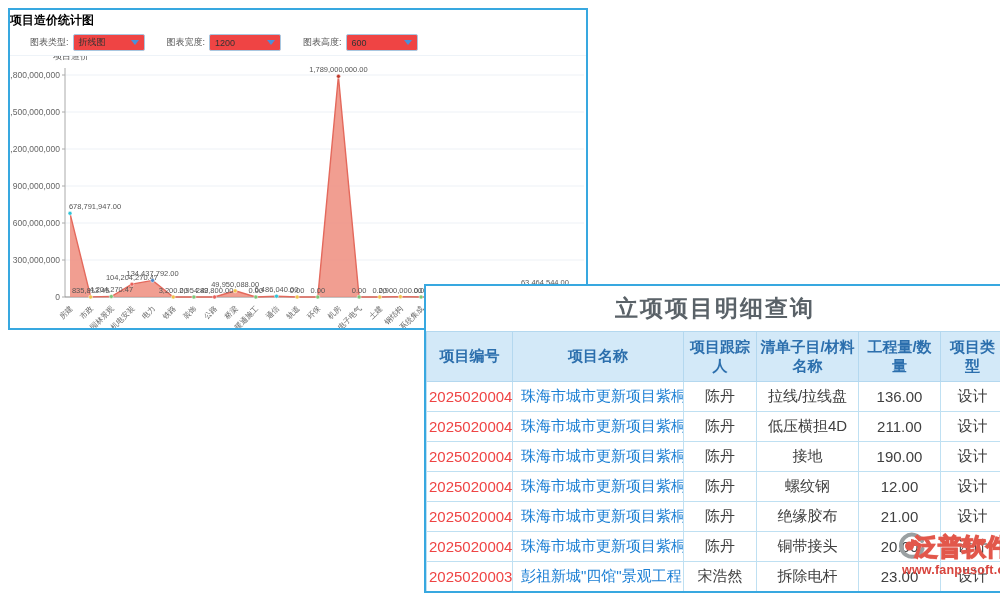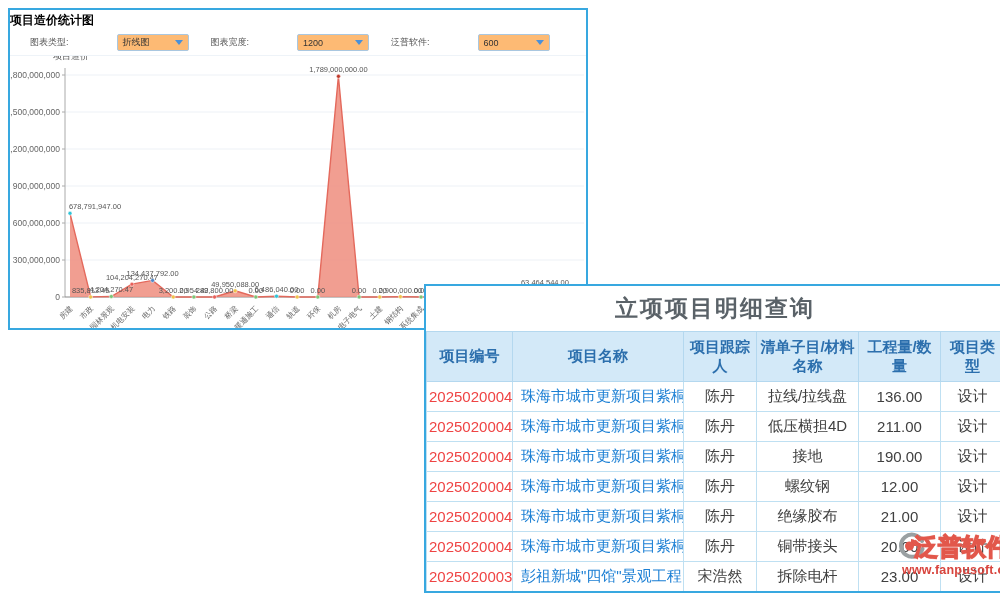--- a/index.html
+++ b/index.html
@@ -13,24 +13,24 @@
     background:#fff;border:2px solid #38a8e0;box-sizing:border-box;z-index:1;overflow:hidden;
   }
   .cw-title{
     position:relative;z-index:2;height:20px;line-height:20px;
     font-size:12px;font-weight:bold;color:#000000;background:#fff;
   }
   .cw-controls{
     position:relative;z-index:2;height:25px;display:flex;align-items:center;
     padding-left:20px;background:#fff;border-bottom:1px solid #eef3f8;
   }
-  .ctrl{display:flex;align-items:center;margin-right:22px;gap:44px;}
+  .ctrl{display:flex;align-items:center;margin-right:22px;}
   .ctrl .lbl{font-size:9px;color:#555;margin-right:4px;}
   .sel{
-    width:72px;height:17px;border:1px solid #a9c7e0;border-radius:2px;background:#fdba74;
+    width:72px;height:17px;border:1px solid #a9c7e0;border-radius:2px;background:#ef4444;
     font-size:9px;color:#333;display:flex;align-items:center;justify-content:space-between;
     padding:0 5px;box-sizing:border-box;cursor:pointer;
   }
   .caret{
     width:0;height:0;border-left:4px solid transparent;border-right:4px solid transparent;
     border-top:5px solid #4a90d9;
   }
   #chart-svg{position:absolute;left:0;top:0;z-index:1;}
   
   .table-window{
@@ -175,21 +175,21 @@
       </span>
     </div>
     <div class="ctrl">
       <span class="lbl">图表宽度:</span>
       <span class="sel">
         <span>1200</span>
         <span class="caret"></span>
       </span>
     </div>
     <div class="ctrl">
-      <span class="lbl">泛普软件:</span>
+      <span class="lbl">图表高度:</span>
       <span class="sel">
         <span>600</span>
         <span class="caret"></span>
       </span>
     </div>
   </div>
 </div>
 
 <div class="table-window">
   <div class="tw-title">立项项目明细查询</div>

